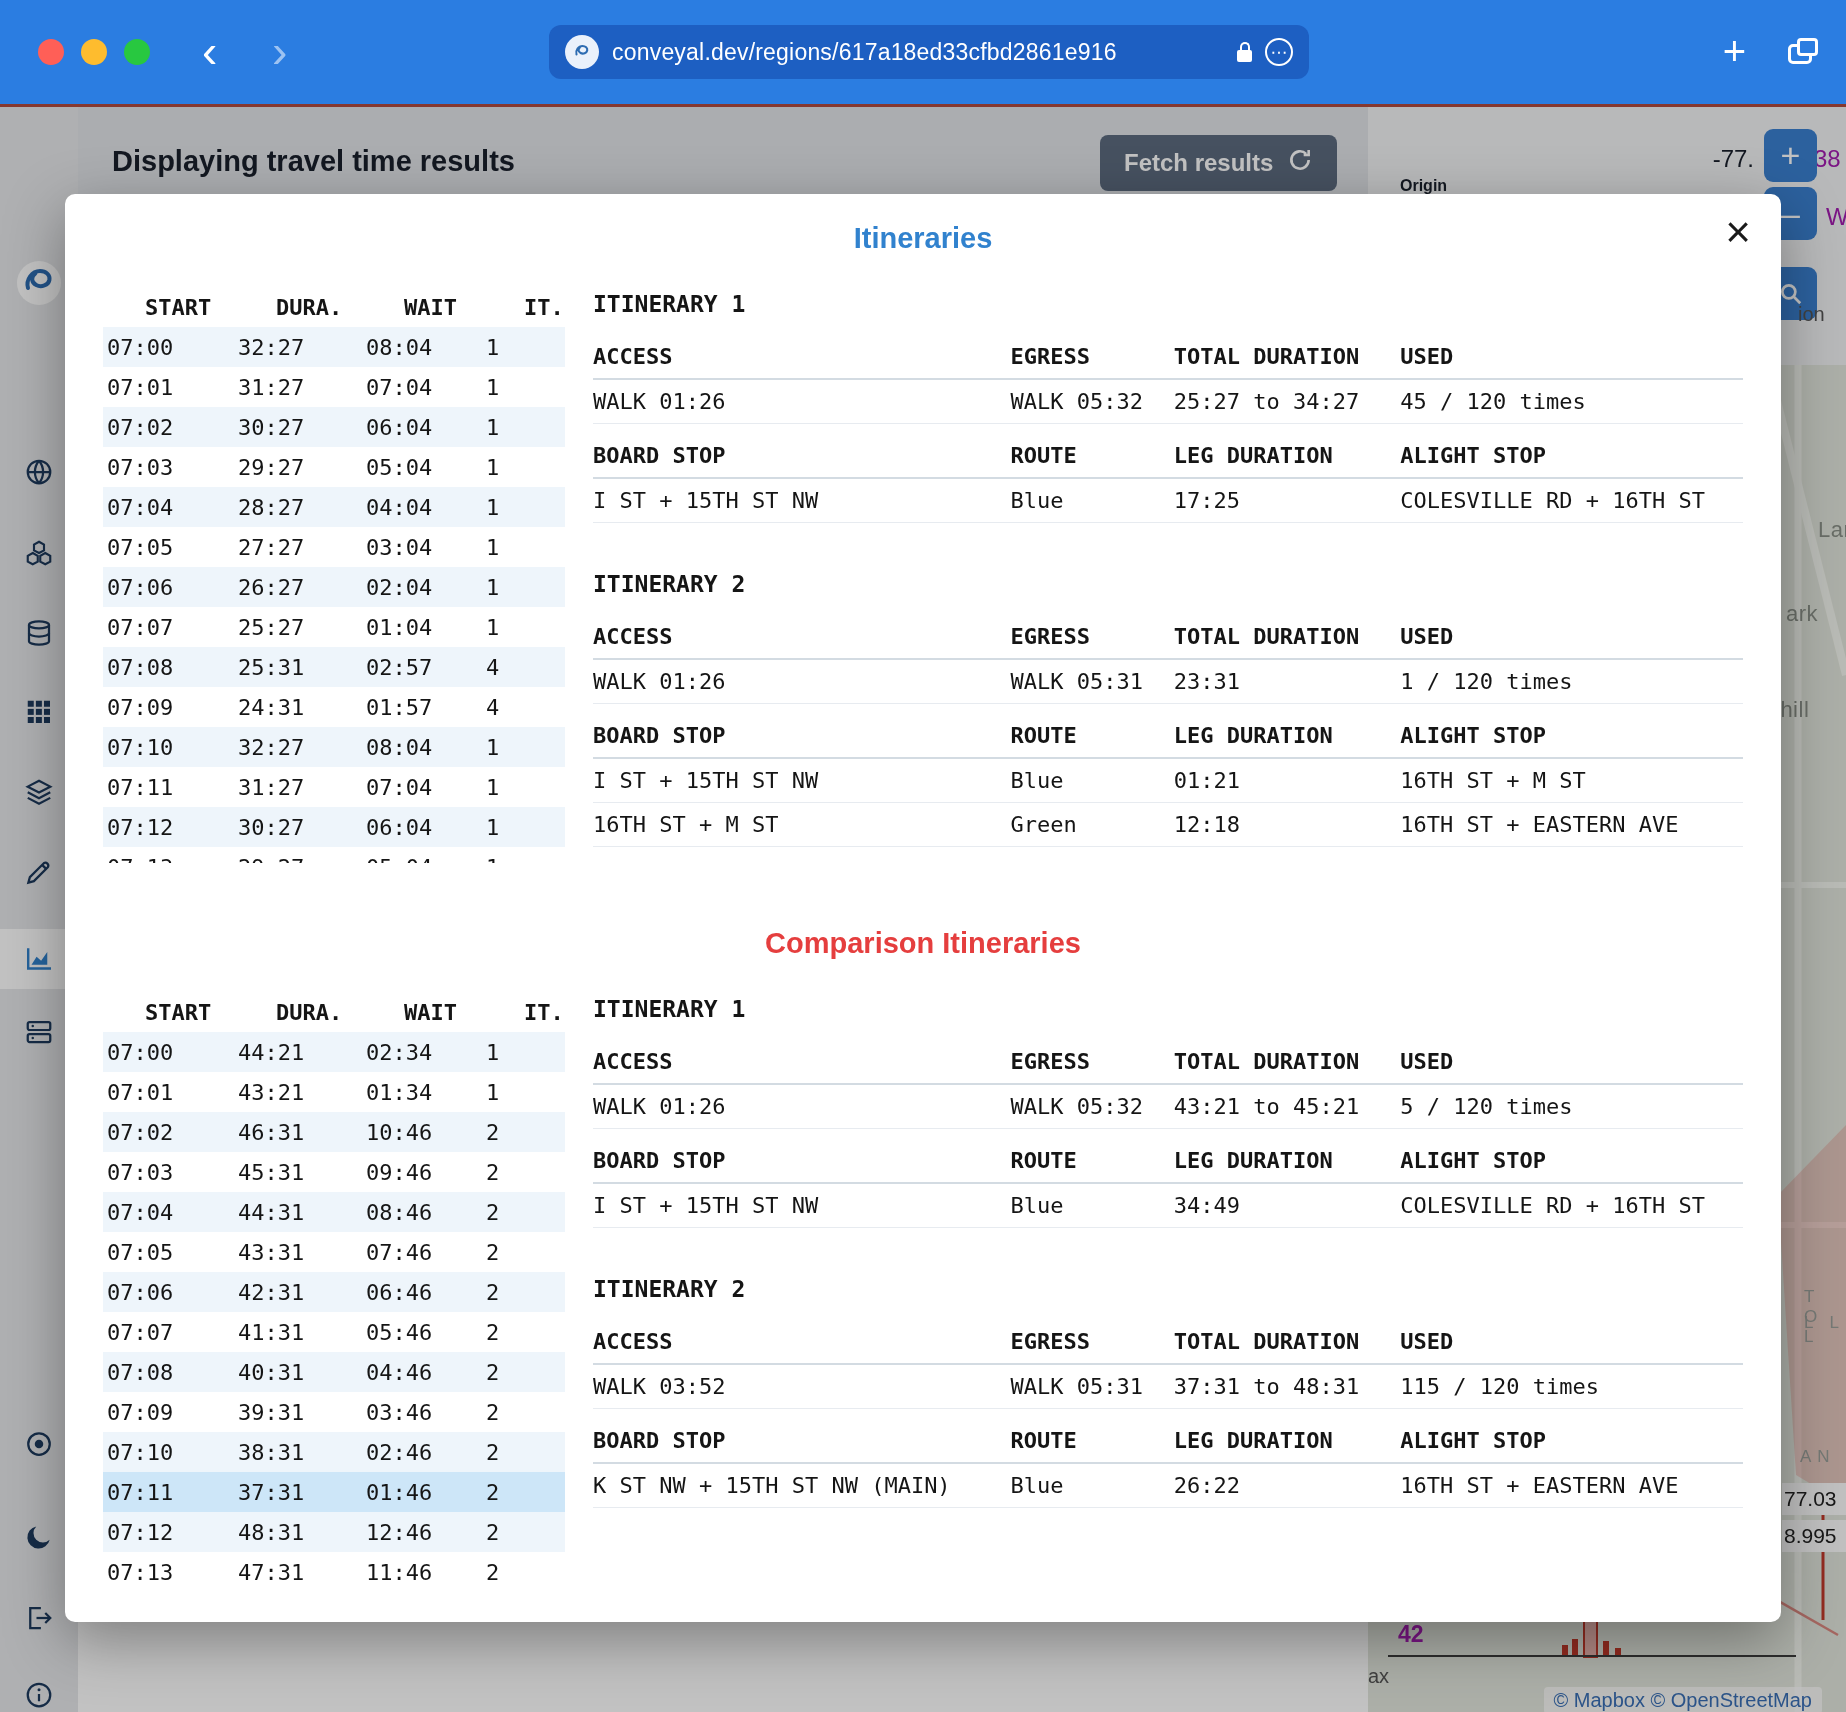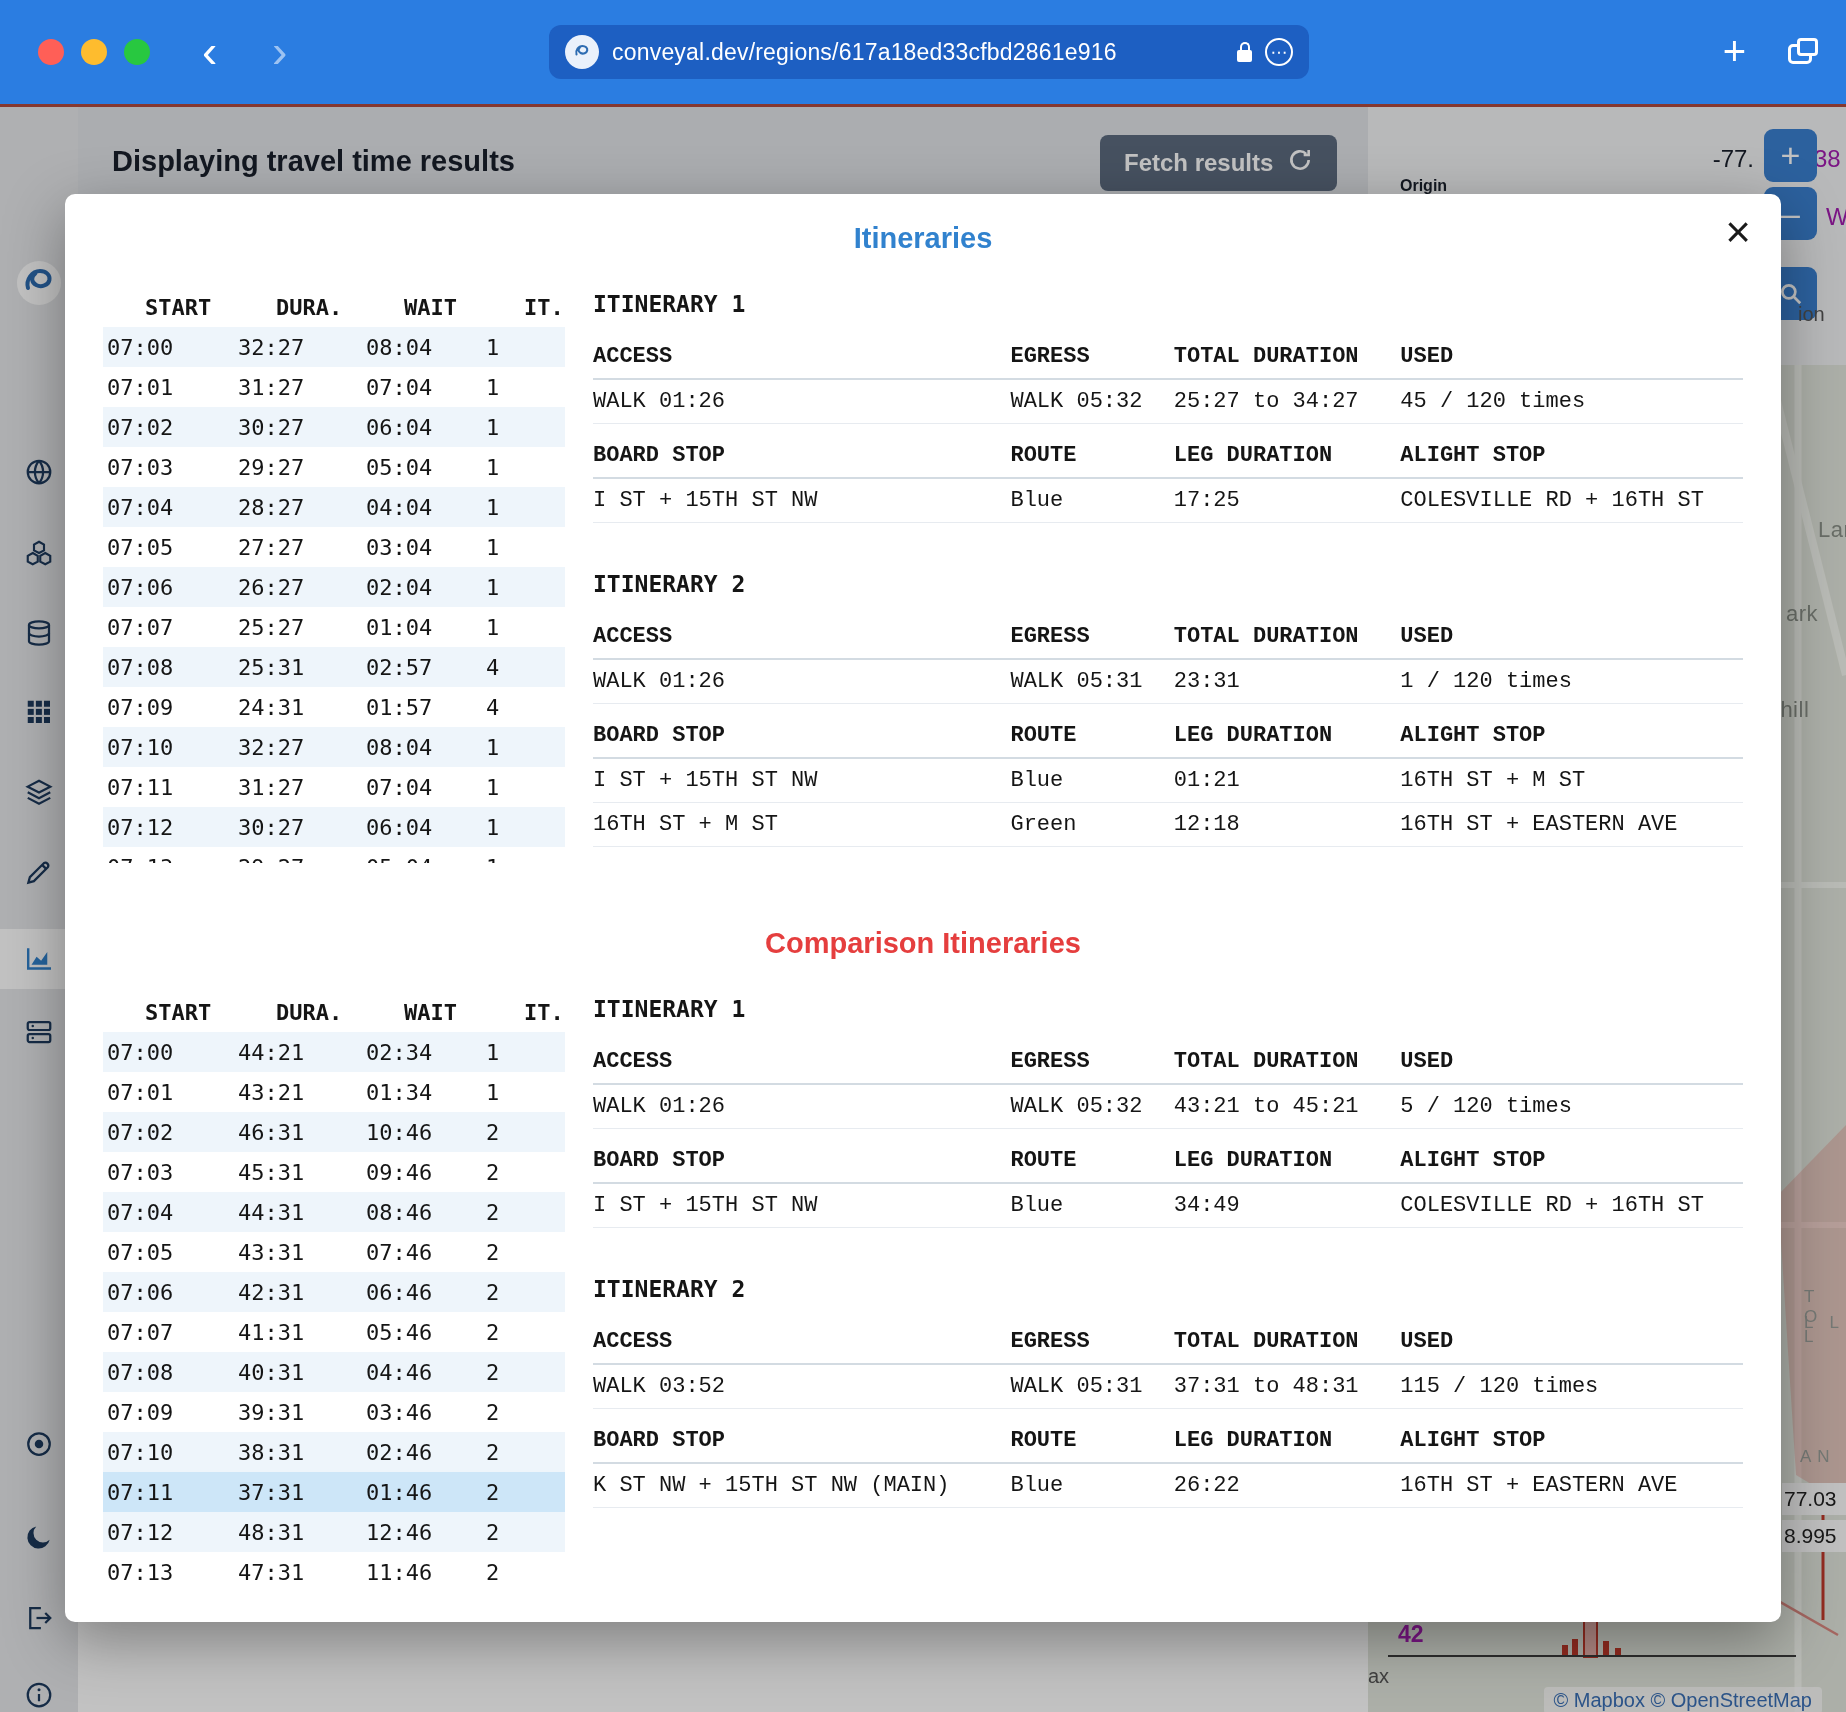--- a/index.html
+++ b/index.html
@@ -80,21 +80,21 @@
   .times-head, .times-row { display:grid; grid-template-columns:131px 128px 120px 1fr; height:40px; align-items:center;
                             font-size:22px; padding-left:4px; }
   .times-head { font-weight:bold;margin-left:38px; }
   .times-row:nth-child(odd) { background:#eef5fb; }
   .times-row.hl { background:#cde6f8; }
 
   .itin { margin-bottom:16px; }
   .itin + .itin { margin-top:48px; }
   .itin-name { font-size:23px; font-weight:bold; margin:4px 0 18px 0; }
   .drow { display:grid; grid-template-columns:36.3% 14.2% 19.7% auto; font-size:22px; padding:9px 0;
-          border-bottom:1px solid #e7ebf0; align-items:center;font-family:Liberation Mono, monospace; }
+          border-bottom:1px solid #e7ebf0; align-items:center; }
   .drow.head { font-weight:bold; border-bottom:2px solid #d3dbe2; }
   .drow.legs-head { margin-top:10px; }
 </style>
 </head>
 <body>
 
 <div class="chrome">
   <div class="traffic">
     <span class="light red"></span>
     <span class="light yellow"></span>

